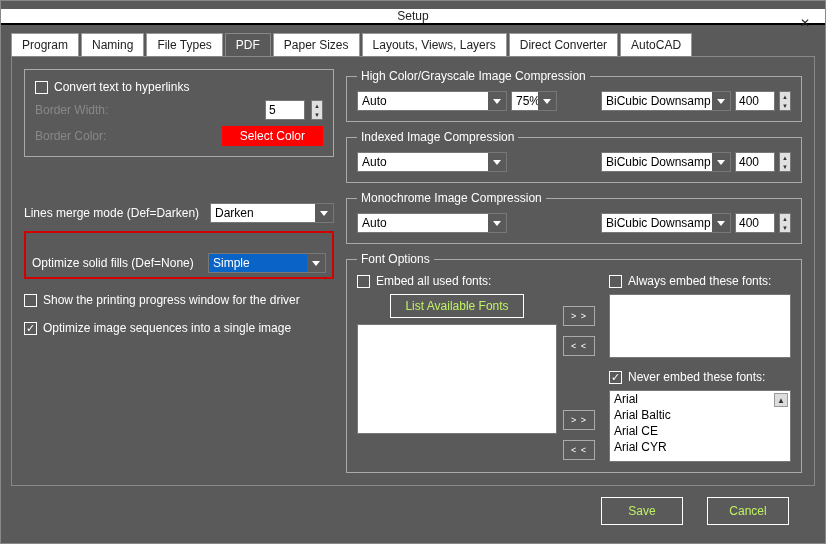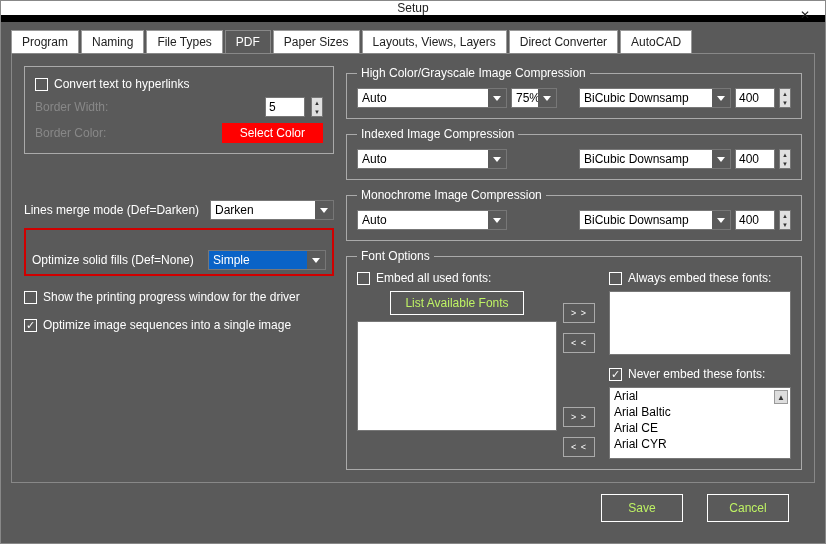--- a/index.html
+++ b/index.html
@@ -1,18 +1,18 @@
 <!DOCTYPE html>
 <html><head>
 <meta charset="utf-8">
 <style>
 * { box-sizing: border-box; margin: 0; padding: 0; font-family: "Segoe UI", Arial, sans-serif; font-size: 12px; }
 body { background: #5a5a5a; width: 826px; height: 544px; overflow: hidden; }
 .window { width: 826px; height: 544px; background: #5a5a5a; border: 1px solid #888; display: flex; flex-direction: column; }
-.titlebar { height: 28px; background: #fff; display: flex; align-items: center; justify-content: center; position: relative; border-bottom: 7px solid #000000; }
+.titlebar { height: 28px; background: #fff; display: flex; align-items: flex-start; justify-content: center; position: relative; border-bottom: 2px solid #000000; margin-top: 8px; }
 .titlebar-title { color: #222; font-size: 12px; }
 .titlebar-close { position: absolute; right: 0; top: 0; width: 40px; height: 28px; display: flex; align-items: center; justify-content: center; color: #222; cursor: pointer; }
 .content { flex: 1; padding: 8px 10px 10px 10px; display: flex; flex-direction: column; }
 .tabs { display: flex; gap: 0; margin-bottom: 0; }
 .tab { background: #fff; color: #222; padding: 4px 10px; border: 1px solid #999; border-bottom: none; margin-right: 2px; cursor: pointer; position: relative; top: 0; }
 .tab.active { background: #5a5a5a; color: #fff; border-color: #888; z-index: 2; }
 .panel { border: 1px solid #888; padding: 12px; flex: 1; display: flex; gap: 12px; color: #fff; }
 .col-left { width: 310px; display: flex; flex-direction: column; gap: 8px; }
 .col-right { flex: 1; display: flex; flex-direction: column; gap: 8px; }
 fieldset { border: 1px solid #aaa; padding: 8px 10px 10px 10px; color: #fff; position: relative; }
@@ -35,21 +35,21 @@
 .redbox { border: 2px solid #d00000; padding: 4px 6px; }
 .small-btn { width: 32px; height: 20px; border: 1px solid #aaa; background: #5a5a5a; color: #fff; display: flex; align-items: center; justify-content: center; cursor: pointer; font-size: 9px; letter-spacing: 1px; }
 .listbox { background: #fff; color: #000; border: 1px solid #777; overflow-y: auto; }
 .listbox .item { padding: 1px 4px; }
 .listbox .scroll-arrow{position:absolute;right:2px;top:2px;width:14px;height:14px;background:#ddd;border:1px solid #999;display:flex;align-items:center;justify-content:center;font-size:8px;color:#333;}
 .bottom-bar { height: 50px; display: flex; justify-content: flex-end; align-items: center; gap: 24px; padding-right: 26px; }
 .bottom-bar .btn { width: 82px; text-align: center; padding: 6px 0; }
 .comp-row { display:flex; align-items:center; gap:4px; }
 .comp-row .select.auto { width: 150px; }
 .comp-row .select.pct { width: 46px; }
-.comp-row .select.resamp { width: 152px; }
+.comp-row .select.resamp { width: 130px; }
 .font-section { display:flex; gap:6px; }
 .font-left{ width:200px; display:flex; flex-direction:column; gap:6px;}
 .font-mid{ width:40px; display:flex; flex-direction:column; gap:10px; justify-content:flex-start; padding-top:32px;}
 .font-right{ flex:1; display:flex; flex-direction:column; gap:6px;}
 </style>
 </head>
 <body>
 
 <div class="window">
   <div class="titlebar">

